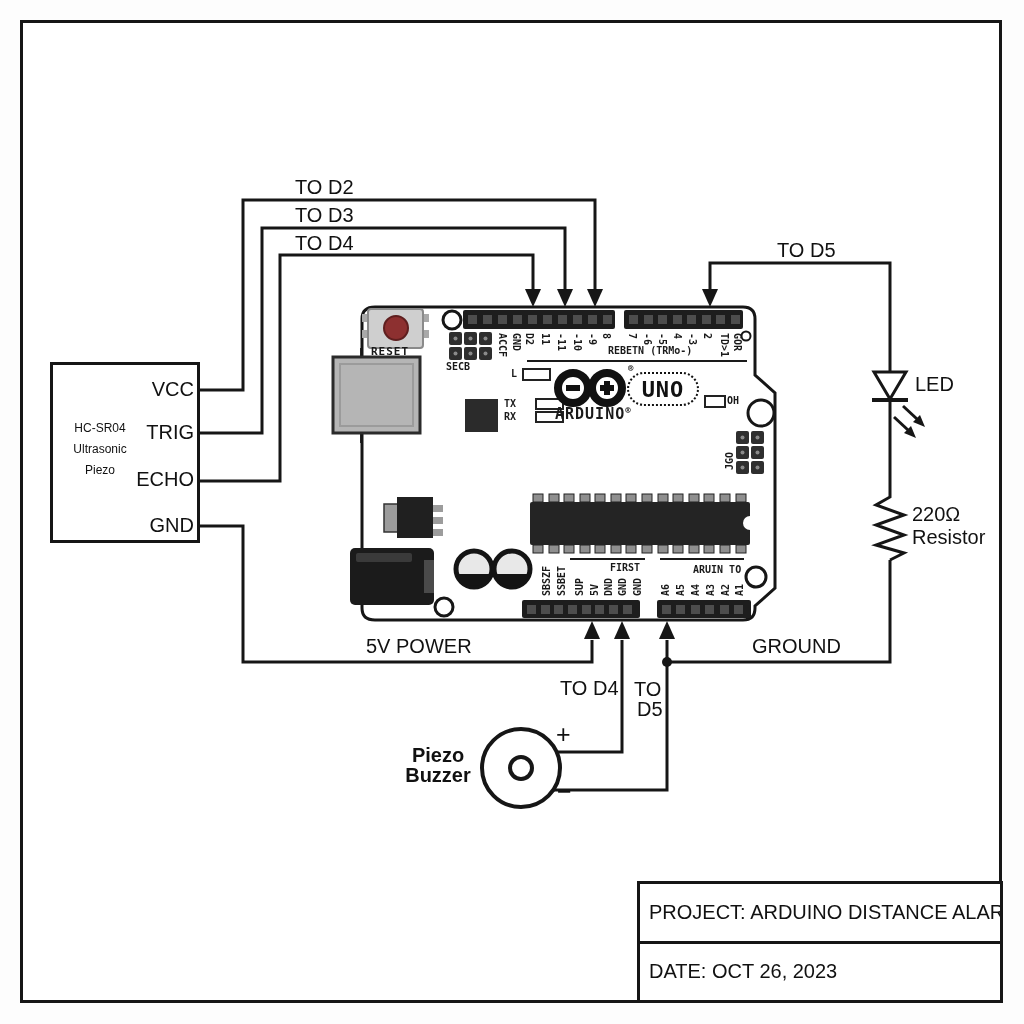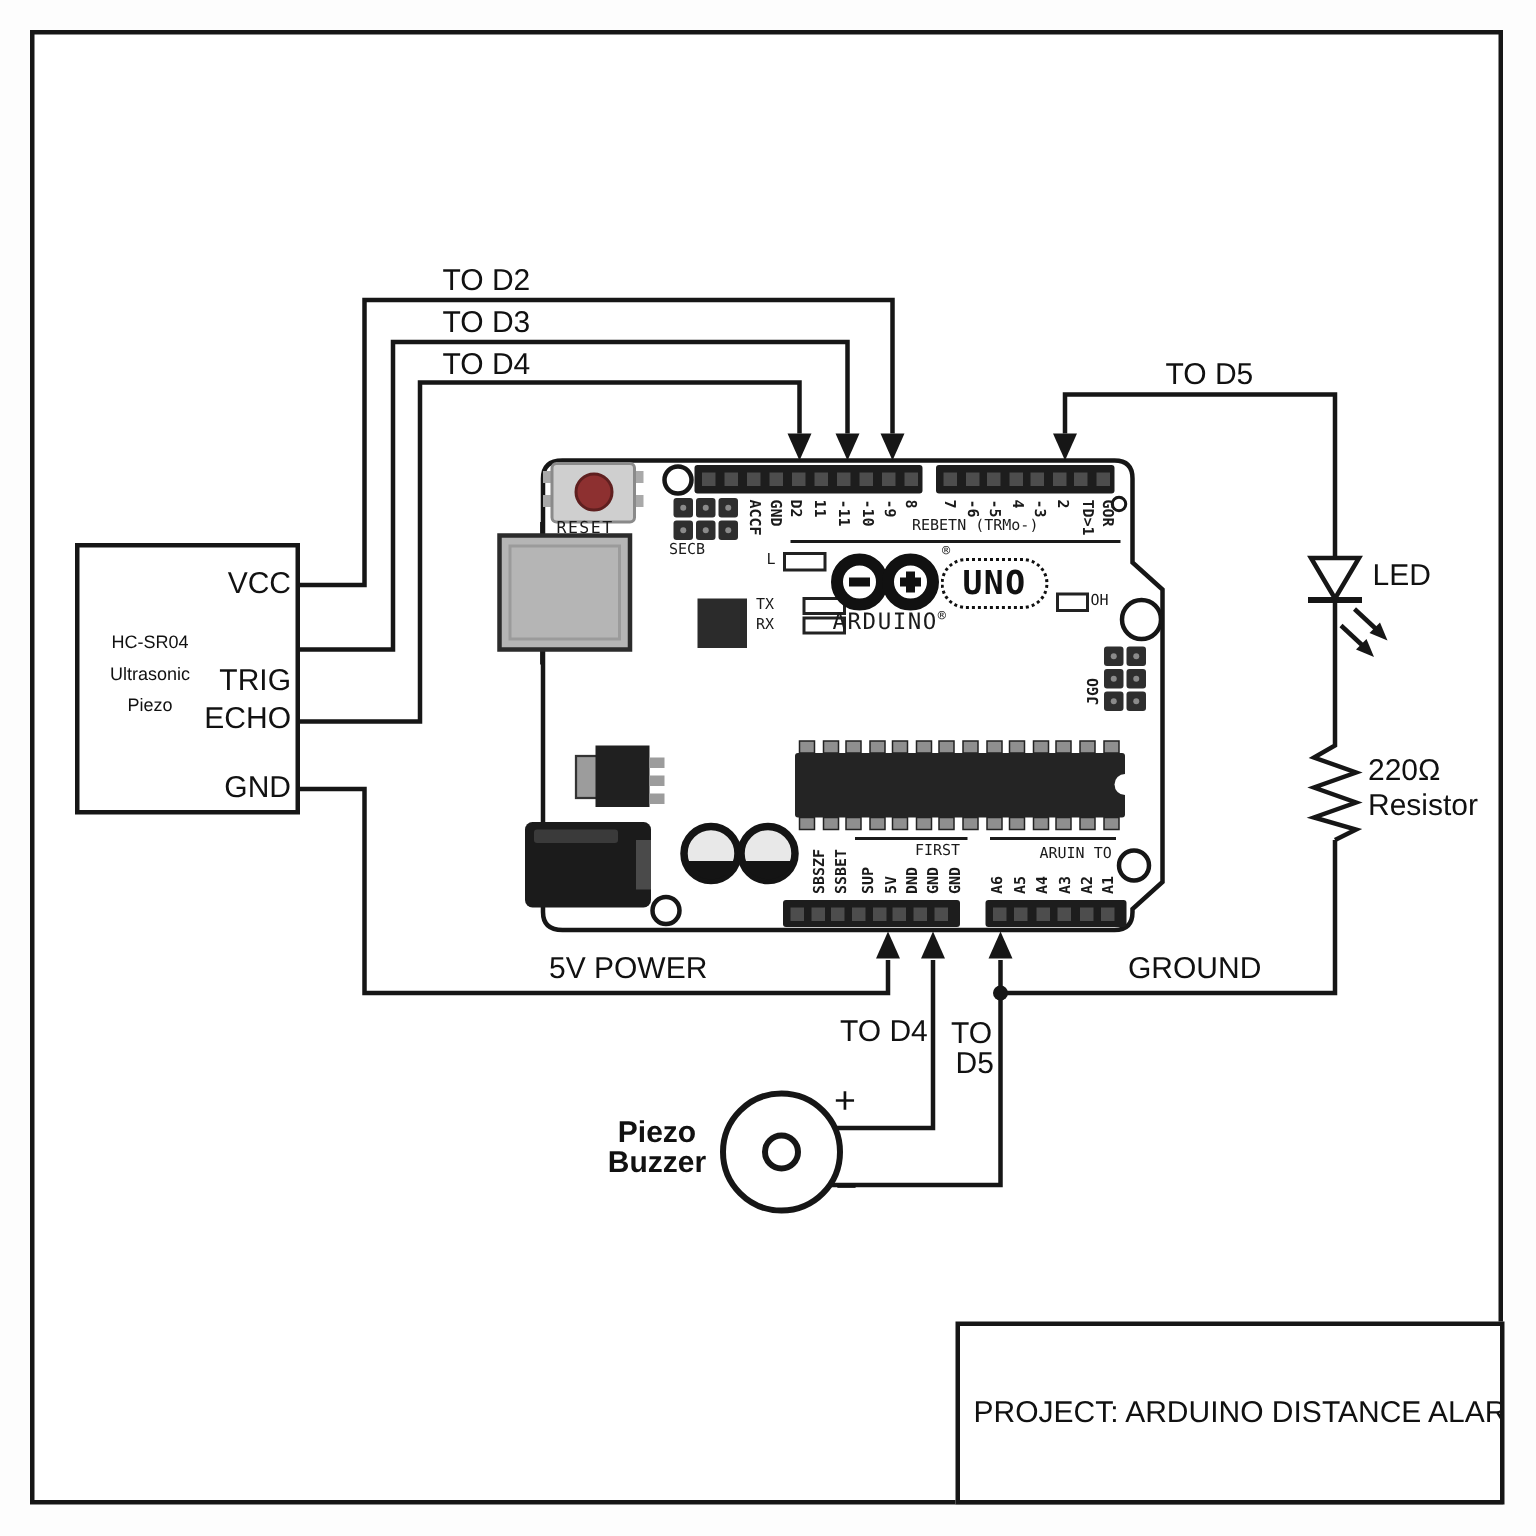--- a/index.html
+++ b/index.html
@@ -1,21 +1,21 @@
 <!DOCTYPE html>
 <html><head>
 <meta charset="utf-8">
 <style>
   html,body{margin:0;padding:0;background:#fff;width:1024px;height:1024px;overflow:hidden;}
   #stage{position:relative;width:1024px;height:1024px;background:#fdfdfd;font-family:"Liberation Sans",sans-serif;color:#111;}
   #frame{position:absolute;left:20px;top:20px;width:982px;height:983px;border:3px solid #161616;box-sizing:border-box;background:#fff;}
   svg{position:absolute;left:0;top:0;}
   .lbl{position:absolute;font:20px "Liberation Sans",sans-serif;color:#111;white-space:nowrap;}
   .big{font-size:25px;}
-  .bt{position:absolute;font-family:"DejaVu Sans Mono",monospace;font-weight:normal;color:#1a1a1a;white-space:nowrap;}
+  .bt{position:absolute;font-family:"DejaVu Sans Mono",monospace;font-weight:bold;color:#1a1a1a;white-space:nowrap;}
   .vt{position:absolute;transform-origin:0 0;font:bold 10px "DejaVu Sans Mono",monospace;color:#1a1a1a;white-space:nowrap;}
   .vt.down{transform:rotate(90deg);}
   .vt.up{transform:rotate(-90deg);}
   #sensor-box{position:absolute;left:50px;top:362px;width:150px;height:181px;border:3px solid #161616;box-sizing:border-box;background:#fff;}
   .sensor-name{position:absolute;left:52px;top:418px;width:96px;text-align:center;font-size:12px;line-height:21px;}
   .sensor-pin{position:absolute;left:130px;width:64px;text-align:right;font-size:20px;}
   #uno-oval{position:absolute;left:627px;top:372px;width:72px;height:34px;border:2px dotted #111;border-radius:17px;box-sizing:border-box;display:flex;align-items:center;justify-content:center;font:bold 22px "DejaVu Sans Mono",monospace;letter-spacing:1px;color:#111;}
   #title-block{position:absolute;left:637px;top:881px;width:366px;height:122px;border:3px solid #161616;box-sizing:border-box;background:#fff;display:flex;flex-direction:column;}
   .tb-row{flex:1;border-bottom:3px solid #161616;display:flex;align-items:center;padding-left:9px;font-size:20px;white-space:nowrap;overflow:hidden;}
   .tb-row:last-child{border-bottom:none;}
@@ -244,21 +244,21 @@
     </g>
   </svg>
 
   <div id="sensor-box"></div>
   <div class="sensor-name">
     <span style="display:block">HC-SR04</span>
     <span style="display:block">Ultrasonic</span>
     <span style="display:block">Piezo</span>
   </div>
   <div class="sensor-pin" style="top:378px">VCC</div>
-  <div class="sensor-pin" style="top:443px">TRIG</div>
+  <div class="sensor-pin" style="top:421px">TRIG</div>
   <div class="sensor-pin" style="top:468px">ECHO</div>
   <div class="sensor-pin" style="top:514px">GND</div>
 
   <div class="lbl" style="left:295px;top:176px">TO D2</div>
   <div class="lbl" style="left:295px;top:204px">TO D3</div>
   <div class="lbl" style="left:295px;top:232px">TO D4</div>
   <div class="lbl" style="left:777px;top:239px">TO D5</div>
   <div class="lbl" style="left:366px;top:635px">5V POWER</div>
   <div class="lbl" style="left:752px;top:635px">GROUND</div>
   <div class="lbl" style="left:560px;top:677px">TO D4</div>
@@ -315,14 +315,15 @@
   <div class="vt up" style="left:632px;top:596px">GND</div>
   <div class="vt up" style="left:660px;top:596px">A6</div>
   <div class="vt up" style="left:675px;top:596px">A5</div>
   <div class="vt up" style="left:690px;top:596px">A4</div>
   <div class="vt up" style="left:705px;top:596px">A3</div>
   <div class="vt up" style="left:720px;top:596px">A2</div>
   <div class="vt up" style="left:734px;top:596px">A1</div>
 
   <div id="title-block">
     <div class="tb-row">PROJECT: ARDUINO DISTANCE ALARM</div>
+    <div class="tb-row">DATE: OCT 26, 2023</div>
   </div>
 </div>
 
 </body></html>

